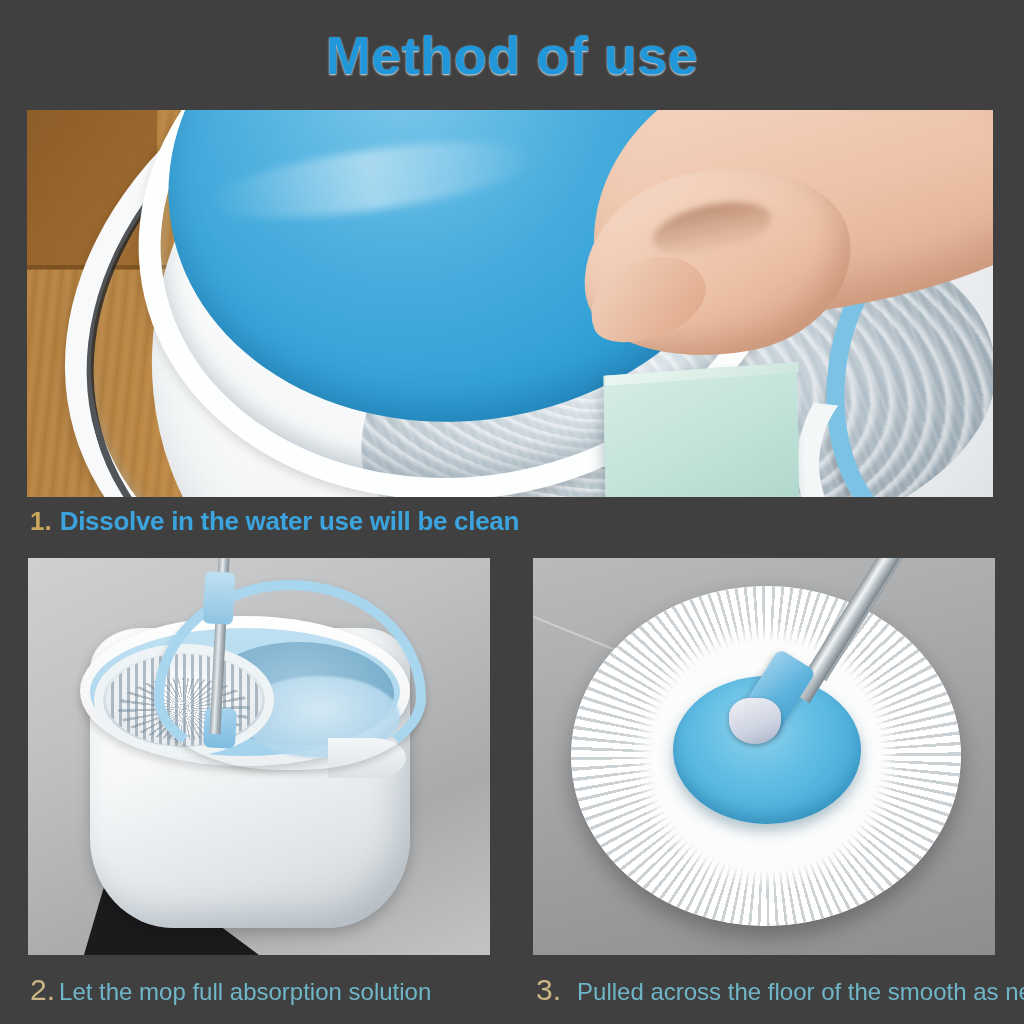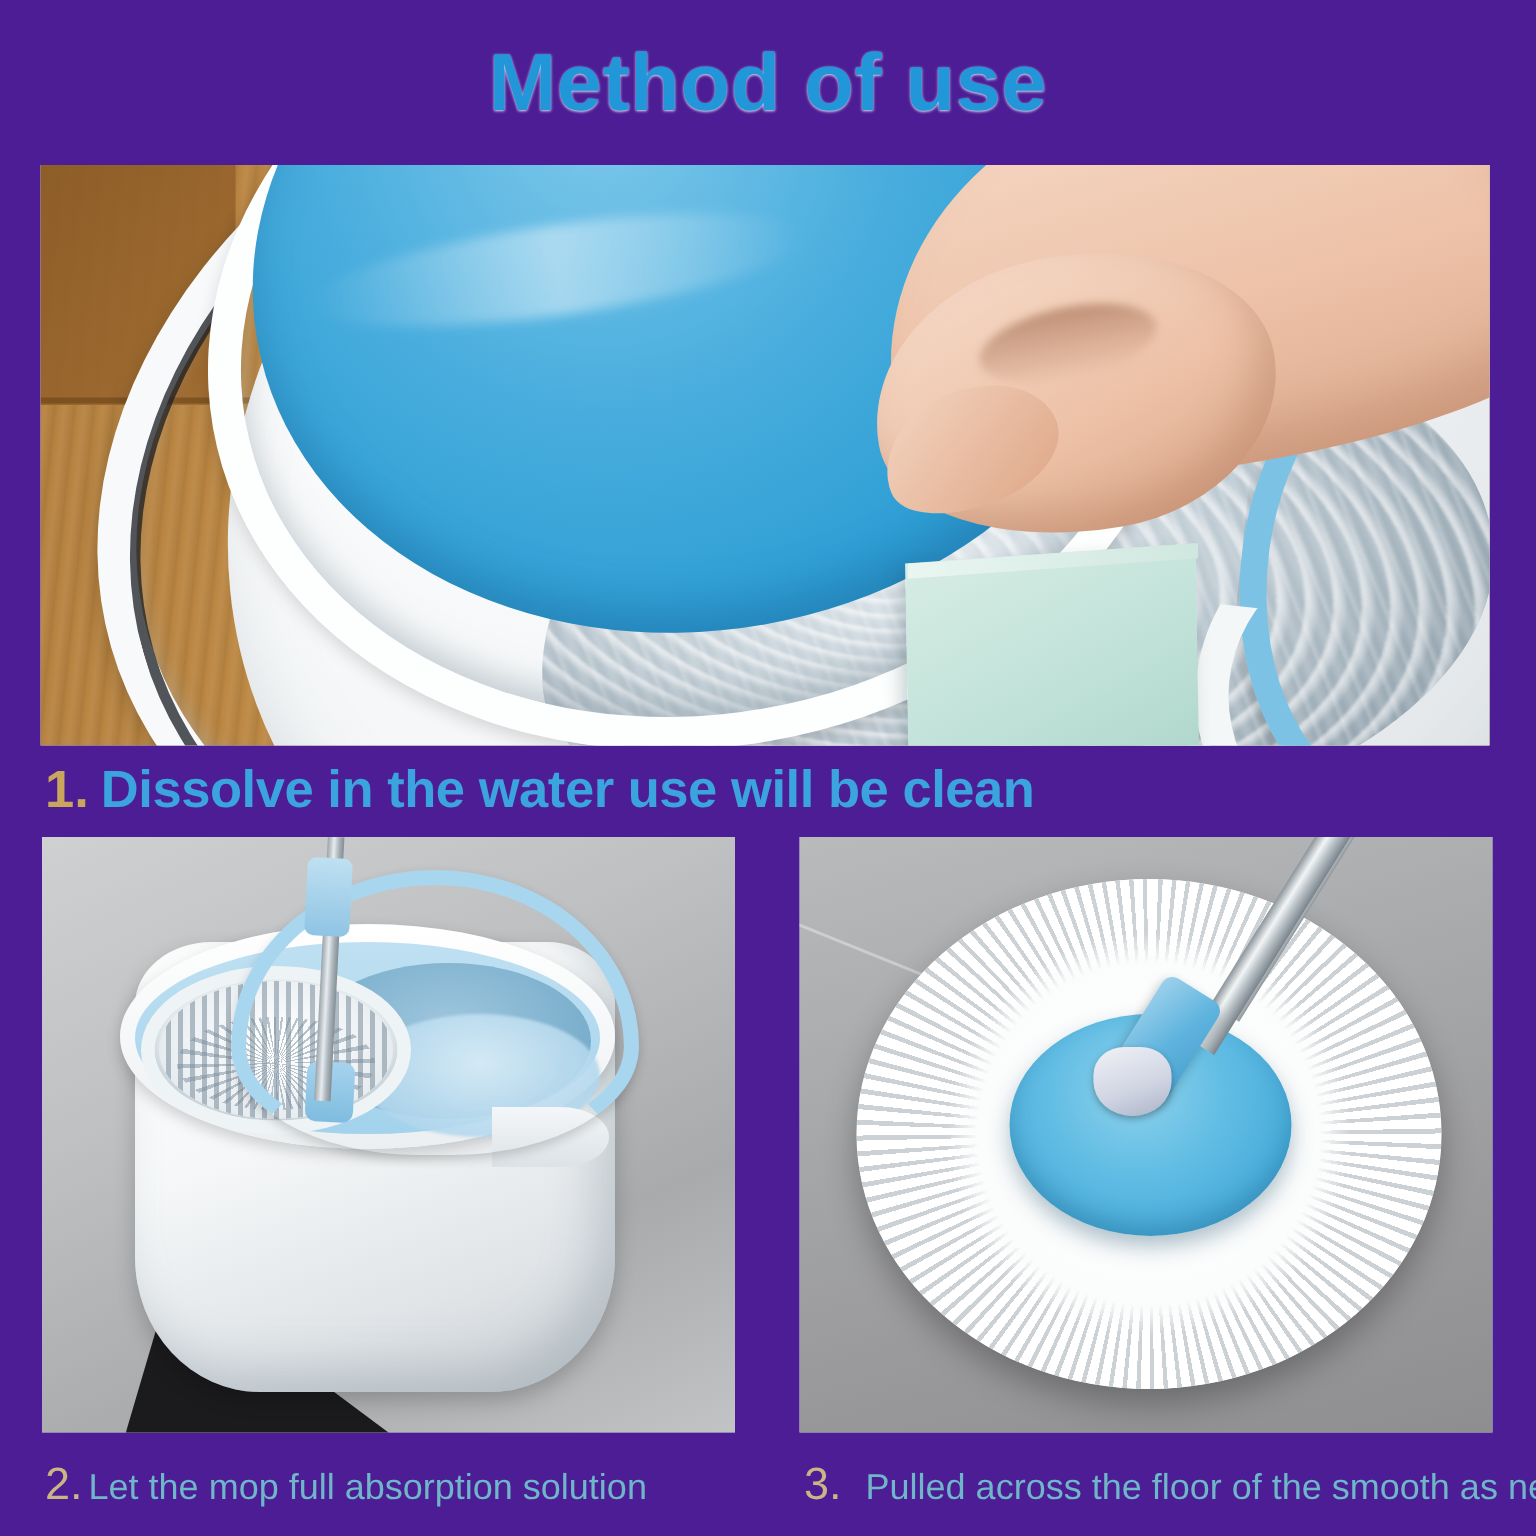--- a/index.html
+++ b/index.html
@@ -7,21 +7,21 @@
   html, body {
     width:1024px; height:1024px;
     background:#faf8f3;
     font-family:"Liberation Sans", sans-serif;
     overflow:hidden;
   }
 
   .page {
     position:relative;
     width:1024px; height:1024px;
-    background:#4c1d95;
+    background:#404040;
   }
 
   
   .title {
     position:absolute;
     left:0; top:28px;
     width:1024px;
     text-align:center;
     font-size:54px;
     font-weight:bold;
@@ -395,21 +395,21 @@
     background:linear-gradient(90deg,#9aa3a9,#e8edef 45%,#8e979d);
     transform:rotate(32deg);
     transform-origin:bottom center;
   }
 
   
   .cap1 {
     position:absolute;
     left:30px; top:506px;
     width:960px;
-    font-size:35px;
+    font-size:26px;
     font-weight:bold;
     white-space:nowrap;
     line-height:1.2;
   }
   .cap1 .num { color:#c9a65c; margin-right:8px; }
   .cap1 .txt { color:#3ba3dd; letter-spacing:-0.3px; }
 
   .cap2, .cap3 {
     position:absolute;
     top:972px;

